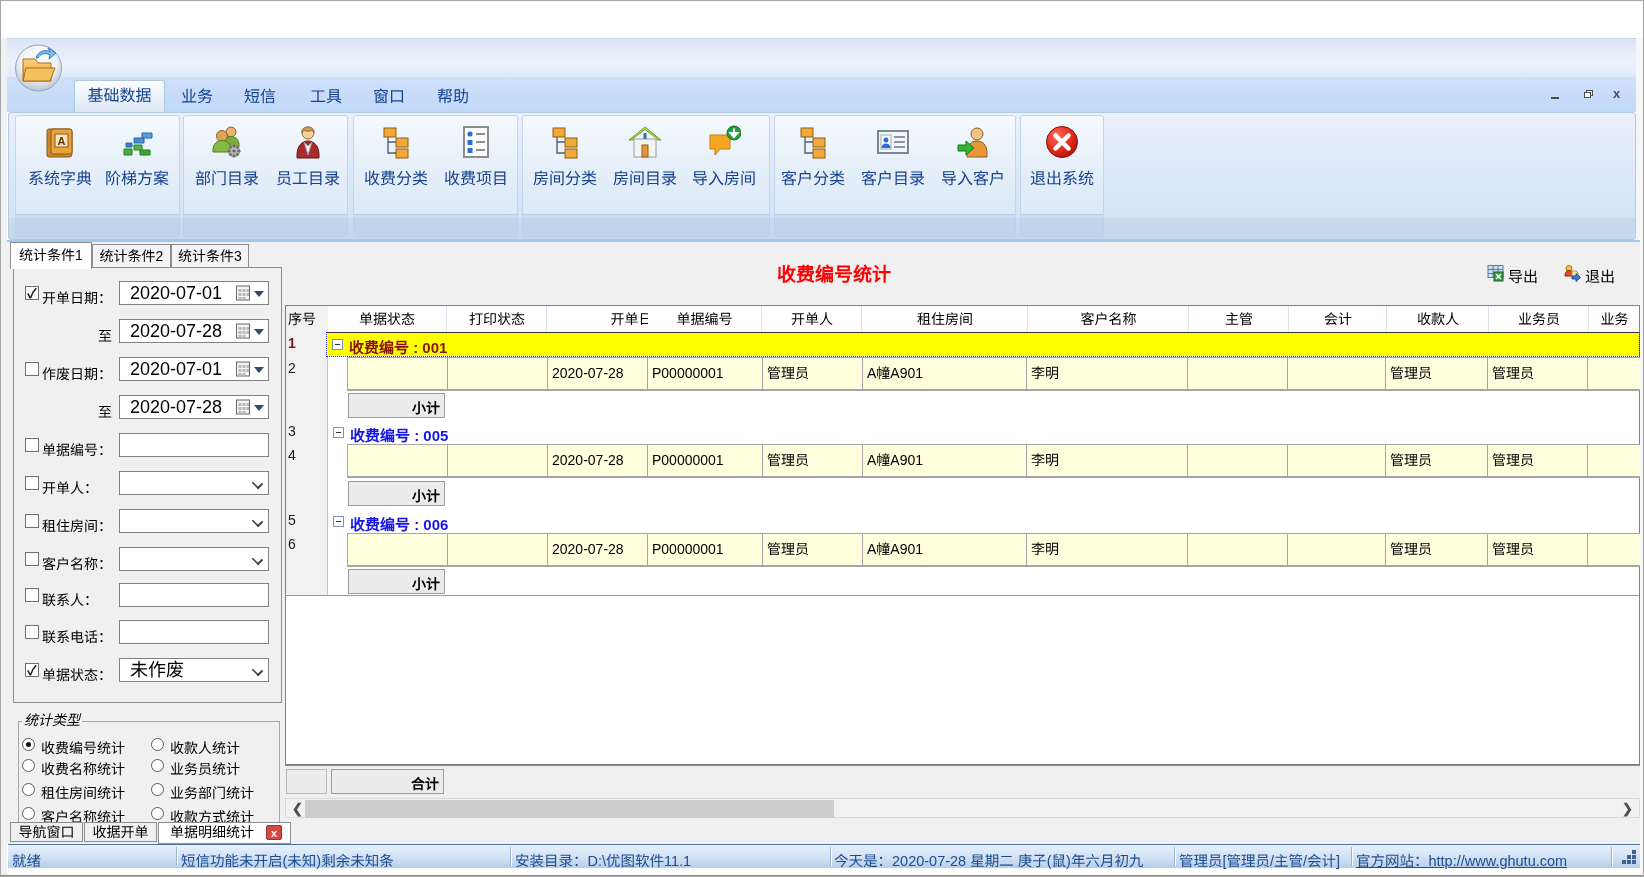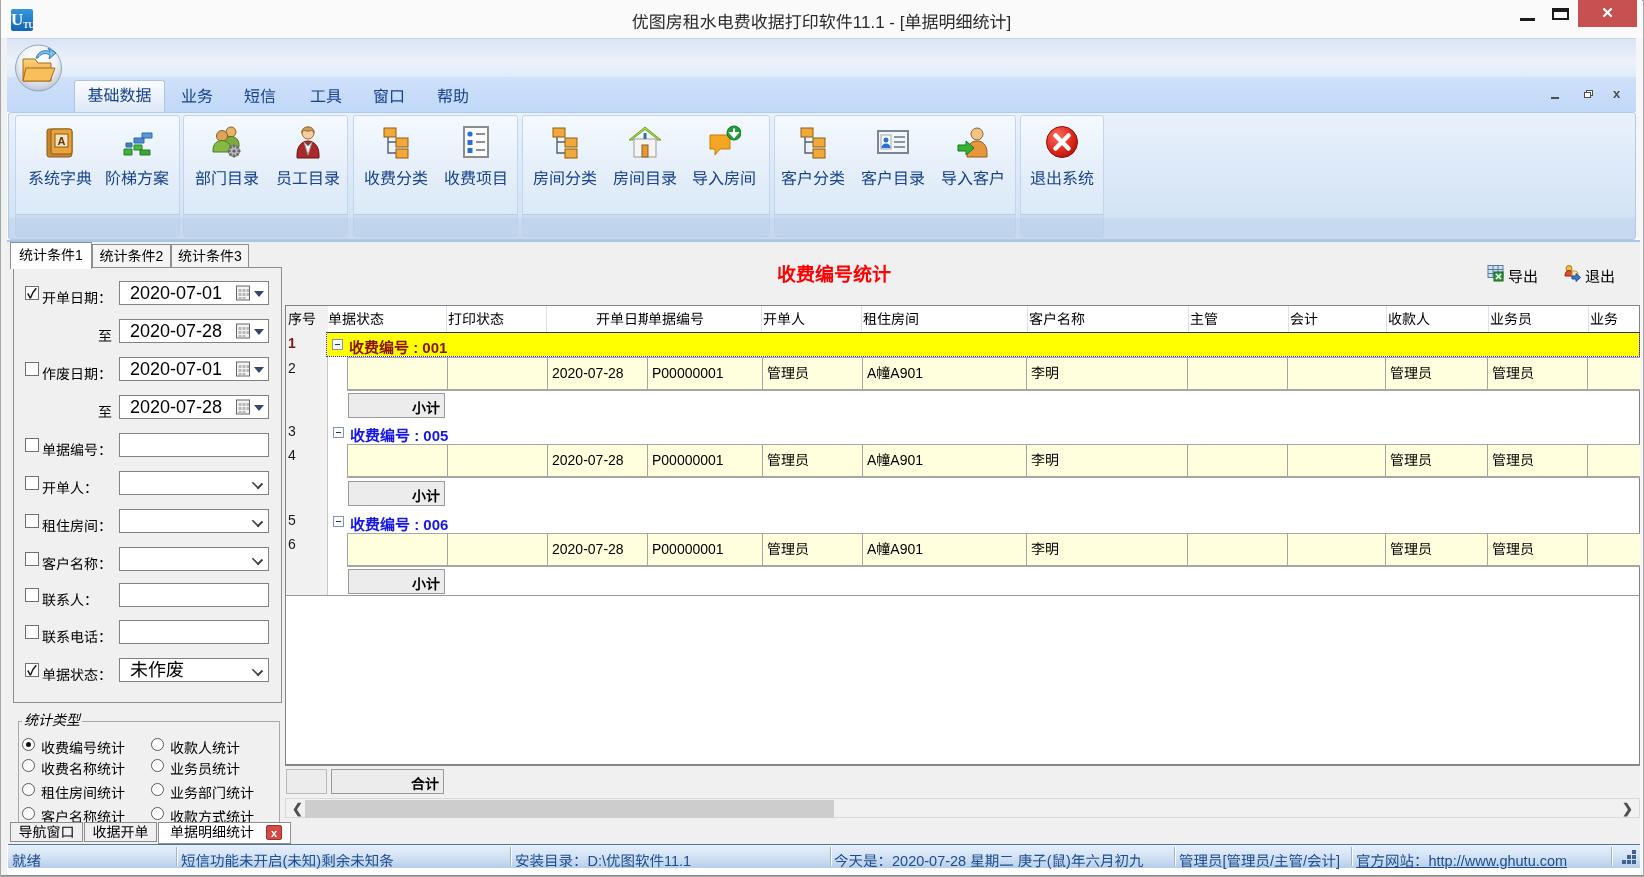--- a/index.html
+++ b/index.html
@@ -49,45 +49,38 @@
 #btabs{position:absolute;left:1px;top:822px;width:1641px;height:22px;background:#f0f0f0;}
 .btab{position:absolute;top:0;height:20px;background:#f0f0f0;border:1px solid #8e8e8e;font-size:14px;text-align:center;line-height:19px;color:#000;}
 
 #sbar{position:absolute;left:8px;top:844px;width:1632px;height:24px;background:linear-gradient(#e7f0fb,#d2e2f4 52%,#b7cee9);border-top:1px solid #52749e;color:#1d4c8f;font-size:14.5px;}
 .sset{position:absolute;top:4px;white-space:nowrap;overflow:hidden;}
 .ssep{position:absolute;top:2px;width:1px;height:19px;background:#9cb4d2;box-shadow:1px 0 0 #fff;}
 
 #main{position:absolute;left:284px;top:2px;width:1355px;height:604px;}
 #mtitle{position:absolute;left:0;width:1098px;top:17px;text-align:center;font-size:19px;font-weight:bold;color:#f00;}
 #grid{position:absolute;left:0;top:63px;width:1355px;height:460px;background:#fff;border:1px solid #828282;}
-.hcell{position:absolute;top:0;height:26px;border-right:1px solid #d9e3f0;font-size:14px;color:#000;text-align:left;line-height:26px;background:#fff;}
+.hcell{position:absolute;top:0;height:26px;border-right:1px solid #d9e3f0;font-size:14px;color:#000;text-align:center;line-height:26px;background:#fff;}
 #rowcol{position:absolute;left:0;top:0;width:42px;height:290px;background:#f1f1f1;border-right:1px solid #c6c6c6;}
 .rnum{position:absolute;left:2px;font-size:14px;color:#1a1a1a;}
 .grow{position:absolute;left:42px;right:0;height:23px;font-size:15px;font-weight:bold;}
 .gbox{position:absolute;left:5px;top:6px;width:11px;height:11px;background:#fcfdfe;border:1px solid #8196b4;}
 .gbox::after{content:"";position:absolute;left:2px;top:4px;width:5px;height:1px;background:#333;}
 .drow{position:absolute;left:61px;width:1295px;height:34px;display:flex;border-top:1px solid #a6a6a6;border-bottom:2px solid #a6a6a6;}
 .drow div{height:100%;background:#ffffde;border-left:1px solid #a6a6a6;font-size:14px;color:#000;line-height:31px;padding-left:4px;overflow:hidden;white-space:nowrap;}
 .srow{position:absolute;left:62px;width:97px;height:25px;background:#ececec;border:1px solid #9b9b9b;font-size:14px;font-weight:bold;text-align:right;padding:3px 4px 0 0;}
 #gfoot{position:absolute;left:0;top:523px;width:1355px;height:32px;background:#f0f0f0;border-top:1px solid #8a8a8a;}
 #hsb{position:absolute;left:0;top:556px;width:1355px;height:20px;background:#f1f1f1;border:1px solid #d9d9d9;}
 #hsb .thumb{position:absolute;left:19px;top:1px;width:529px;height:18px;background:#cdcdcd;}
 .sarr{position:absolute;top:2px;font-size:13px;color:#505050;font-weight:bold;}
 </style>
 </head>
 <body>
 <div id="w">
 
-  <div id="titlebar">
-    <div id="appico">U<span>TU</span></div>
-    <div id="title">优图房租水电费收据打印软件11.1 - [单据明细统计]</div>
-    <div id="btnmin"></div>
-    <div id="btnmax"></div>
-    <div id="btnclose">✕</div>
-  </div>
 
   <div id="rstrip"></div>
   <div id="tabstrip"></div>
   <div id="rtab-active">基础数据</div>
   <div class="rtab" style="left:167px;width:60px;">业务</div>
   <div class="rtab" style="left:230px;width:60px;">短信</div>
   <div class="rtab" style="left:296px;width:60px;">工具</div>
   <div class="rtab" style="left:359px;width:60px;">窗口</div>
   <div class="rtab" style="left:423px;width:60px;">帮助</div>
   <div id="mdi">

